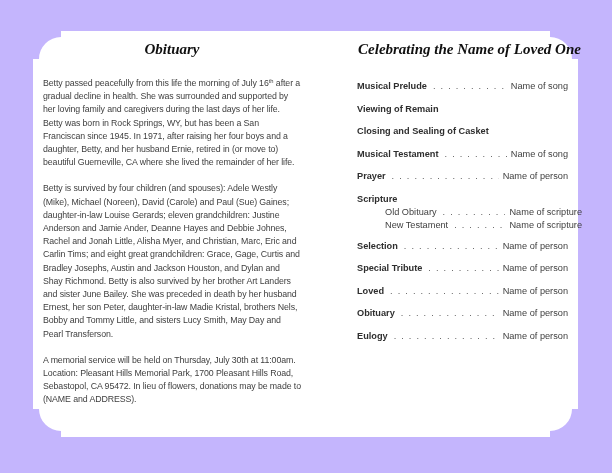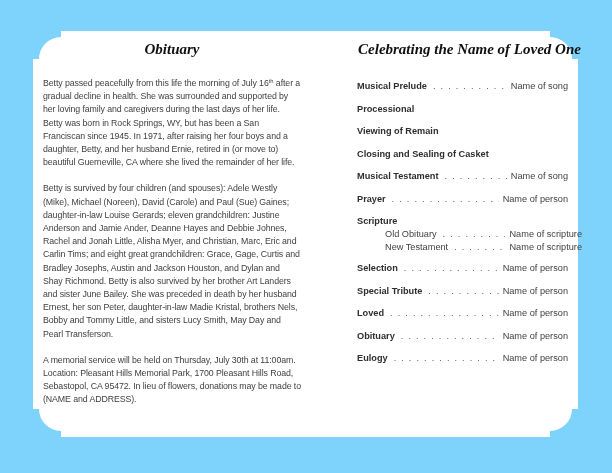--- a/index.html
+++ b/index.html
@@ -72,21 +72,21 @@
   }
   .srow .val { white-space: nowrap; color: #3e3e3e; }
   .srow.sub { padding-left: 28px; padding-right: 0; }
   .srow.sub .lbl { font-weight: normal; color: #3e3e3e; }
   .srow.tight { margin-bottom: 0; }
   .srow.after-sub { margin-bottom: 8px; }
 </style>
 </head>
 <body>
 
-<div class="canvas" style="background: #7dd3fc;">
+<div class="canvas" style="background: #c4b5fd;">
 
   <svg class="paper-svg" width="612" height="473" viewBox="0 0 612 473">
     <path fill="#ffffff" d="M61,31 H550 v6 A22,22 0 0 1 572,59 h6 V409 h-6 A22,22 0 0 1 550,431 v6 H61 v-6 A22,22 0 0 1 39,409 h-6 V59 h6 A22,22 0 0 1 61,37 v-6 Z"></path>
   </svg>
 
   <div class="col-left">
     <div class="page-title">Obituary</div>
 
     <div class="obit-text">
       <p><span>Betty passed peacefully from this life the morning of July 16</span><sup>th</sup><span> after a gradual decline in health.  She was surrounded and supported by her loving family and caregivers during the last days of her life.  Betty was born in Rock Springs, WY, but has been a San Franciscan since 1945.  In 1971, after raising her four boys and a daughter, Betty, and her husband Ernie, retired in (or move to) beautiful Guerneville, CA where she lived the remainder of her life.</span></p>
@@ -99,23 +99,20 @@
     <div class="page-title">Celebrating the Name of Loved One</div>
 
     <div>
 
       <div class="srow">
         <span class="lbl">Musical Prelude</span>
         <span class="dots">. . . . . . . . . . . . . . . . . . . . . . . . . . . . . . . . . . . . . . . . . . . . . . . . . . . . . . . . . . . .</span>
         <span class="val">Name of song</span>
       </div>
 
-      <div class="srow">
-        <span class="lbl">Processional</span>
-      </div>
 
       <div class="srow">
         <span class="lbl">Viewing of Remain</span>
       </div>
 
       <div class="srow">
         <span class="lbl">Closing and Sealing of Casket</span>
       </div>
 
       <div class="srow">

